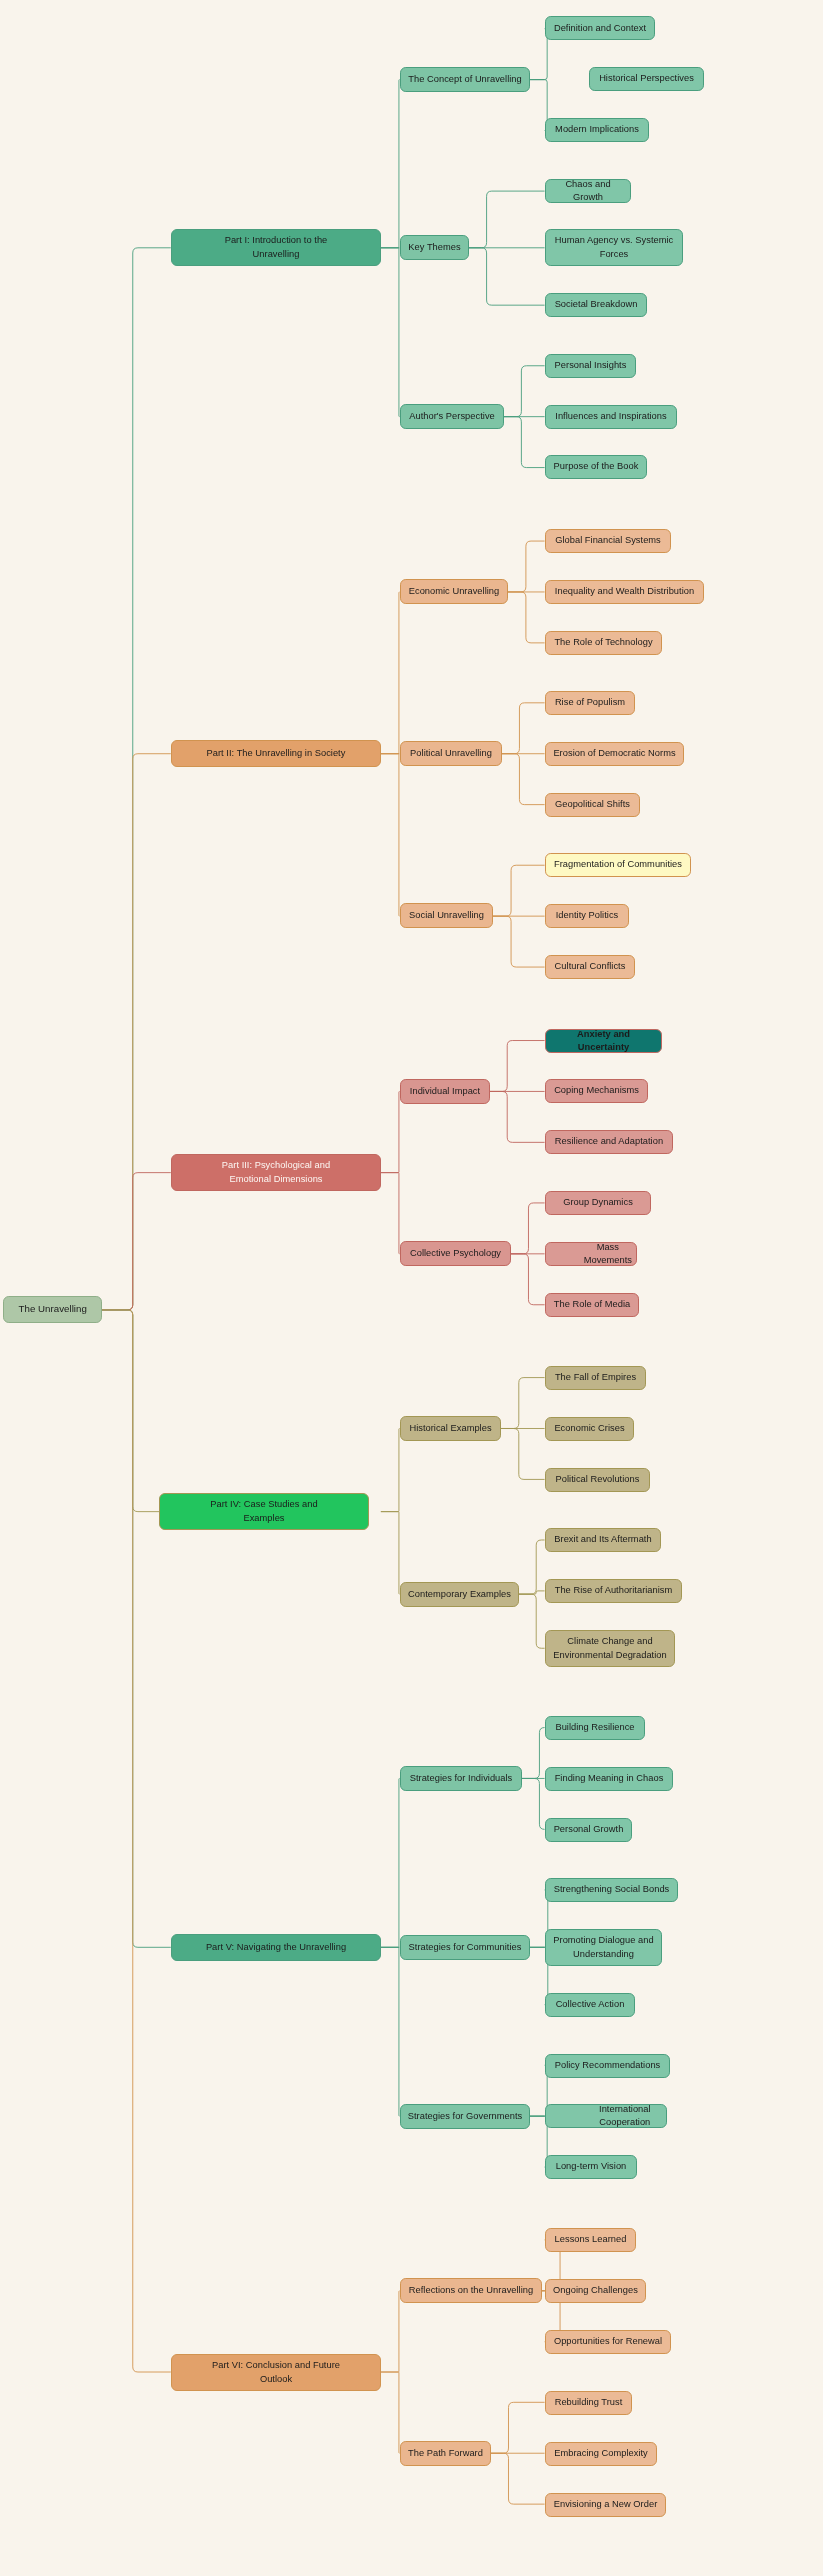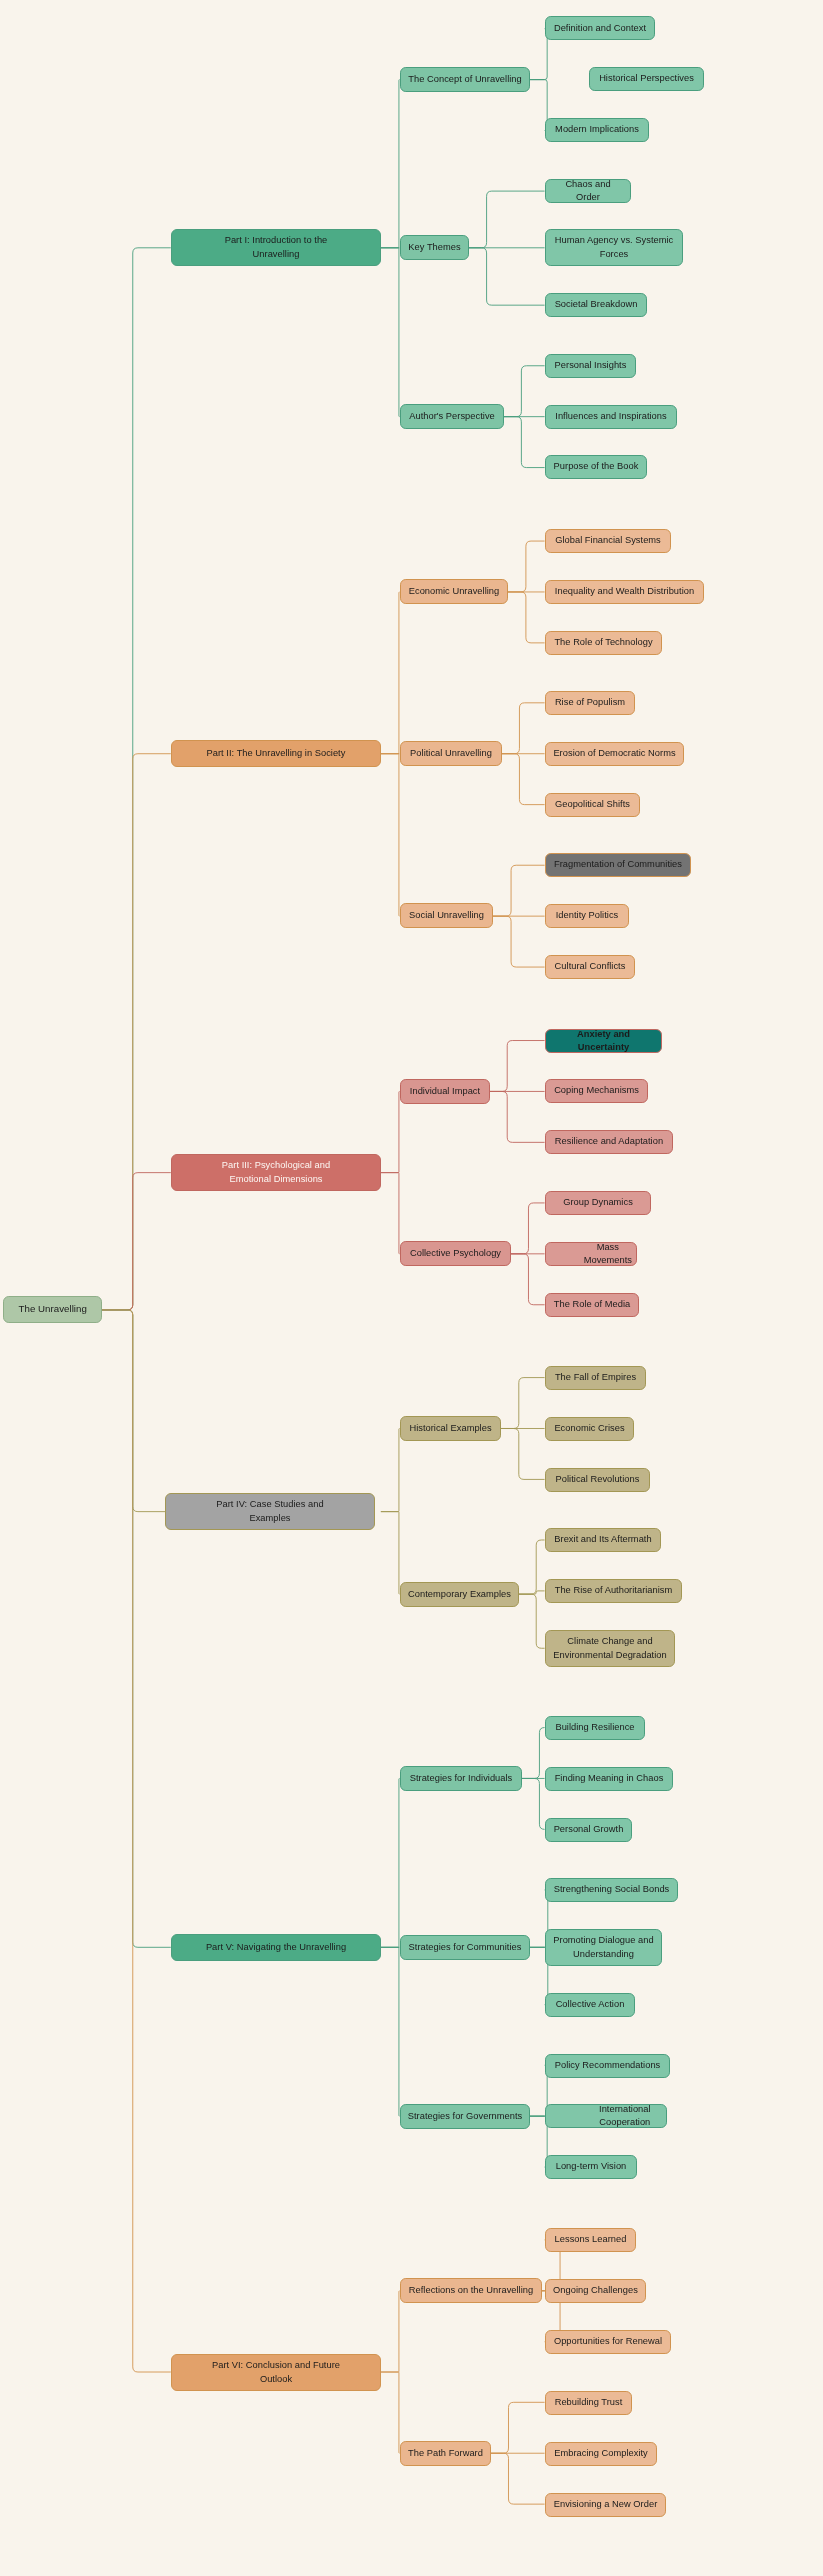--- a/index.html
+++ b/index.html
@@ -113,40 +113,40 @@
       <path d="M 841 3554 L 861 3554 Q 869 3554 869 3562 L 869 3625 Q 869 3633 877 3633 L 845 3633" fill="none" stroke="#d1934f" stroke-width="1.4"></path>
       <path d="M 591 3680 L 618 3680 Q 619 3680 619 3681 L 619 3805 Q 619 3806 620 3806 L 620 3806" fill="none" stroke="#d1934f" stroke-width="1.4"></path>
       <path d="M 761 3806 L 781 3806 Q 789 3806 789 3798 L 789 3735 Q 789 3727 797 3727 L 845 3727" fill="none" stroke="#d1934f" stroke-width="1.4"></path>
       <path d="M 761 3806 L 845 3806" fill="none" stroke="#d1934f" stroke-width="1.4"></path>
       <path d="M 761 3806 L 781 3806 Q 789 3806 789 3814 L 789 3877 Q 789 3885 797 3885 L 845 3885" fill="none" stroke="#d1934f" stroke-width="1.4"></path>
     </svg>
 <div class="node leaf" style="left: 545px; top: 16.4px; width: 110px; height: 24px; background: rgb(128, 198, 168); border: 0.6px solid rgb(74, 158, 126); color: rgb(27, 27, 27);"><span>Definition and Context</span></div>
     <div class="node leaf" style="left: 545px; top: 67px; width: 115px; height: 24px; background: rgb(128, 198, 168); border: 0.6px solid rgb(74, 158, 126); color: rgb(27, 27, 27); margin-left: 44px;"><span>Historical Perspectives</span></div>
     <div class="node leaf" style="left: 545px; top: 118px; width: 104px; height: 24px; background: rgb(128, 198, 168); border: 0.6px solid rgb(74, 158, 126); color: rgb(27, 27, 27);"><span>Modern Implications</span></div>
     <div class="node sub" style="left: 400px; top: 67px; width: 130px; height: 25px; background: rgb(126, 196, 165); border: 0.6px solid rgb(74, 158, 126); color: rgb(27, 27, 27);"><span>The Concept of Unravelling</span></div>
-    <div class="node leaf" style="left: 545px; top: 179px; width: 86px; height: 24px; background: rgb(128, 198, 168); border: 0.6px solid rgb(74, 158, 126); color: rgb(27, 27, 27);"><span>Chaos and Order</span></div>
+    <div class="node leaf" style="left: 545px; top: 179px; width: 86px; height: 24px; background: rgb(128, 198, 168); border: 0.6px solid rgb(74, 158, 126); color: rgb(27, 27, 27);"><span>Chaos and Growth</span></div>
     <div class="node leaf" style="left: 545px; top: 229px; width: 138px; height: 37px; background: rgb(128, 198, 168); border: 0.6px solid rgb(74, 158, 126); color: rgb(27, 27, 27);"><span>Human Agency vs. Systemic
 Forces</span></div>
     <div class="node leaf" style="left: 545px; top: 293px; width: 102px; height: 24px; background: rgb(128, 198, 168); border: 0.6px solid rgb(74, 158, 126); color: rgb(27, 27, 27);"><span>Societal Breakdown</span></div>
     <div class="node sub" style="left: 400px; top: 235px; width: 69px; height: 25px; background: rgb(126, 196, 165); border: 0.6px solid rgb(74, 158, 126); color: rgb(27, 27, 27);"><span>Key Themes</span></div>
     <div class="node leaf" style="left: 545px; top: 354px; width: 91px; height: 24px; background: rgb(128, 198, 168); border: 0.6px solid rgb(74, 158, 126); color: rgb(27, 27, 27);"><span>Personal Insights</span></div>
     <div class="node leaf" style="left: 545px; top: 405px; width: 132px; height: 24px; background: rgb(128, 198, 168); border: 0.6px solid rgb(74, 158, 126); color: rgb(27, 27, 27);"><span>Influences and Inspirations</span></div>
     <div class="node leaf" style="left: 545px; top: 455px; width: 102px; height: 24px; background: rgb(128, 198, 168); border: 0.6px solid rgb(74, 158, 126); color: rgb(27, 27, 27);"><span>Purpose of the Book</span></div>
     <div class="node sub" style="left: 400px; top: 404px; width: 104px; height: 25px; background: rgb(126, 196, 165); border: 0.6px solid rgb(74, 158, 126); color: rgb(27, 27, 27);"><span>Author's Perspective</span></div>
     <div class="node part" style="left: 171px; top: 229px; width: 210px; height: 37px; background: rgb(76, 171, 134); border: 0.6px solid rgb(74, 158, 126); color: rgb(27, 27, 27);"><span>Part I: Introduction to the
 Unravelling</span></div>
     <div class="node leaf" style="left: 545px; top: 529px; width: 126px; height: 24px; background: rgb(235, 186, 150); border: 0.6px solid rgb(209, 147, 79); color: rgb(27, 27, 27);"><span>Global Financial Systems</span></div>
     <div class="node leaf" style="left: 545px; top: 580px; width: 159px; height: 24px; background: rgb(235, 186, 150); border: 0.6px solid rgb(209, 147, 79); color: rgb(27, 27, 27);"><span>Inequality and Wealth Distribution</span></div>
     <div class="node leaf" style="left: 545px; top: 631px; width: 117px; height: 24px; background: rgb(235, 186, 150); border: 0.6px solid rgb(209, 147, 79); color: rgb(27, 27, 27);"><span>The Role of Technology</span></div>
     <div class="node sub" style="left: 400px; top: 579px; width: 108px; height: 25px; background: rgb(234, 182, 143); border: 0.6px solid rgb(209, 147, 79); color: rgb(27, 27, 27);"><span>Economic Unravelling</span></div>
     <div class="node leaf" style="left: 545px; top: 691px; width: 90px; height: 24px; background: rgb(235, 186, 150); border: 0.6px solid rgb(209, 147, 79); color: rgb(27, 27, 27);"><span>Rise of Populism</span></div>
     <div class="node leaf" style="left: 545px; top: 742px; width: 139px; height: 24px; background: rgb(235, 186, 150); border: 0.6px solid rgb(209, 147, 79); color: rgb(27, 27, 27);"><span>Erosion of Democratic Norms</span></div>
     <div class="node leaf" style="left: 545px; top: 793px; width: 95px; height: 24px; background: rgb(235, 186, 150); border: 0.6px solid rgb(209, 147, 79); color: rgb(27, 27, 27);"><span>Geopolitical Shifts</span></div>
     <div class="node sub" style="left: 400px; top: 741px; width: 102px; height: 25px; background: rgb(234, 182, 143); border: 0.6px solid rgb(209, 147, 79); color: rgb(27, 27, 27);"><span>Political Unravelling</span></div>
-    <div class="node leaf" style="left: 545px; top: 853px; width: 146px; height: 24px; background: #737373; border: 0.6px solid rgb(209, 147, 79); color: rgb(27, 27, 27);"><span>Fragmentation of Communities</span></div>
+    <div class="node leaf" style="left: 545px; top: 853px; width: 146px; height: 24px; background: #fef9c3; border: 0.6px solid rgb(209, 147, 79); color: rgb(27, 27, 27);"><span>Fragmentation of Communities</span></div>
     <div class="node leaf" style="left: 545px; top: 904px; width: 84px; height: 24px; background: rgb(235, 186, 150); border: 0.6px solid rgb(209, 147, 79); color: rgb(27, 27, 27);"><span>Identity Politics</span></div>
     <div class="node leaf" style="left: 545px; top: 955px; width: 90px; height: 24px; background: rgb(235, 186, 150); border: 0.6px solid rgb(209, 147, 79); color: rgb(27, 27, 27);"><span>Cultural Conflicts</span></div>
     <div class="node sub" style="left: 400px; top: 903px; width: 93px; height: 25px; background: rgb(234, 182, 143); border: 0.6px solid rgb(209, 147, 79); color: rgb(27, 27, 27);"><span>Social Unravelling</span></div>
     <div class="node part" style="left: 171px; top: 740px; width: 210px; height: 27px; background: rgb(226, 161, 106); border: 0.6px solid rgb(209, 147, 79); color: rgb(27, 27, 27);"><span>Part II: The Unravelling in Society</span></div>
     <div class="node leaf" style="left: 545px; top: 1029px; width: 117px; height: 24px; background: #0f766e; border: 0.6px solid rgb(192, 103, 95); color: rgb(27, 27, 27); font-weight: bold;"><span>Anxiety and Uncertainty</span></div>
     <div class="node leaf" style="left: 545px; top: 1079px; width: 103px; height: 24px; background: rgb(218, 154, 148); border: 0.6px solid rgb(192, 103, 95); color: rgb(27, 27, 27);"><span>Coping Mechanisms</span></div>
     <div class="node leaf" style="left: 545px; top: 1130px; width: 128px; height: 24px; background: rgb(218, 154, 148); border: 0.6px solid rgb(192, 103, 95); color: rgb(27, 27, 27);"><span>Resilience and Adaptation</span></div>
     <div class="node sub" style="left: 400px; top: 1079px; width: 90px; height: 25px; background: rgb(217, 150, 144); border: 0.6px solid rgb(192, 103, 95); color: rgb(27, 27, 27);"><span>Individual Impact</span></div>
     <div class="node leaf" style="left: 545px; top: 1191px; width: 106px; height: 24px; background: rgb(218, 154, 148); border: 0.6px solid rgb(192, 103, 95); color: rgb(27, 27, 27);"><span>Group Dynamics</span></div>
     <div class="node leaf" style="left: 545px; top: 1242px; width: 92px; height: 24px; background: rgb(218, 154, 148); border: 0.6px solid rgb(192, 103, 95); color: rgb(27, 27, 27); padding-left: 40px;"><span>Mass Movements</span></div>
@@ -156,21 +156,21 @@
 Emotional Dimensions</span></div>
     <div class="node leaf" style="left: 545px; top: 1366px; width: 101px; height: 24px; background: rgb(191, 180, 137); border: 0.6px solid rgb(163, 151, 84); color: rgb(27, 27, 27);"><span>The Fall of Empires</span></div>
     <div class="node leaf" style="left: 545px; top: 1417px; width: 89px; height: 24px; background: rgb(191, 180, 137); border: 0.6px solid rgb(163, 151, 84); color: rgb(27, 27, 27);"><span>Economic Crises</span></div>
     <div class="node leaf" style="left: 545px; top: 1468px; width: 105px; height: 24px; background: rgb(191, 180, 137); border: 0.6px solid rgb(163, 151, 84); color: rgb(27, 27, 27);"><span>Political Revolutions</span></div>
     <div class="node sub" style="left: 400px; top: 1416px; width: 101px; height: 25px; background: rgb(191, 180, 136); border: 0.6px solid rgb(163, 151, 84); color: rgb(27, 27, 27);"><span>Historical Examples</span></div>
     <div class="node leaf" style="left: 545px; top: 1528px; width: 116px; height: 24px; background: rgb(191, 180, 137); border: 0.6px solid rgb(163, 151, 84); color: rgb(27, 27, 27);"><span>Brexit and Its Aftermath</span></div>
     <div class="node leaf" style="left: 545px; top: 1579px; width: 137px; height: 24px; background: rgb(191, 180, 137); border: 0.6px solid rgb(163, 151, 84); color: rgb(27, 27, 27);"><span>The Rise of Authoritarianism</span></div>
     <div class="node leaf" style="left: 545px; top: 1630px; width: 130px; height: 37px; background: rgb(191, 180, 137); border: 0.6px solid rgb(163, 151, 84); color: rgb(27, 27, 27);"><span>Climate Change and
 Environmental Degradation</span></div>
     <div class="node sub" style="left: 400px; top: 1582px; width: 119px; height: 25px; background: rgb(191, 180, 136); border: 0.6px solid rgb(163, 151, 84); color: rgb(27, 27, 27);"><span>Contemporary Examples</span></div>
-    <div class="node part" style="left: 165px; top: 1493px; width: 210px; height: 37px; background: #a3a3a3; border: 0.6px solid rgb(163, 151, 84); color: rgb(27, 27, 27);"><span>Part IV: Case Studies and
+    <div class="node part" style="left: 159px; top: 1493px; width: 210px; height: 37px; background: #22c55e; border: 0.6px solid rgb(163, 151, 84); color: rgb(27, 27, 27);"><span>Part IV: Case Studies and
 Examples</span></div>
     <div class="node leaf" style="left: 545px; top: 1716px; width: 100px; height: 24px; background: rgb(128, 198, 168); border: 0.6px solid rgb(74, 158, 126); color: rgb(27, 27, 27);"><span>Building Resilience</span></div>
     <div class="node leaf" style="left: 545px; top: 1767px; width: 128px; height: 24px; background: rgb(128, 198, 168); border: 0.6px solid rgb(74, 158, 126); color: rgb(27, 27, 27);"><span>Finding Meaning in Chaos</span></div>
     <div class="node leaf" style="left: 545px; top: 1818px; width: 87px; height: 24px; background: rgb(128, 198, 168); border: 0.6px solid rgb(74, 158, 126); color: rgb(27, 27, 27);"><span>Personal Growth</span></div>
     <div class="node sub" style="left: 400px; top: 1766px; width: 122px; height: 25px; background: rgb(126, 196, 165); border: 0.6px solid rgb(74, 158, 126); color: rgb(27, 27, 27);"><span>Strategies for Individuals</span></div>
     <div class="node leaf" style="left: 545px; top: 1878px; width: 133px; height: 24px; background: rgb(128, 198, 168); border: 0.6px solid rgb(74, 158, 126); color: rgb(27, 27, 27);"><span>Strengthening Social Bonds</span></div>
     <div class="node leaf" style="left: 545px; top: 1929px; width: 117px; height: 37px; background: rgb(128, 198, 168); border: 0.6px solid rgb(74, 158, 126); color: rgb(27, 27, 27);"><span>Promoting Dialogue and
 Understanding</span></div>
     <div class="node leaf" style="left: 545px; top: 1993px; width: 90px; height: 24px; background: rgb(128, 198, 168); border: 0.6px solid rgb(74, 158, 126); color: rgb(27, 27, 27);"><span>Collective Action</span></div>
     <div class="node sub" style="left: 400px; top: 1935px; width: 130px; height: 25px; background: rgb(126, 196, 165); border: 0.6px solid rgb(74, 158, 126); color: rgb(27, 27, 27);"><span>Strategies for Communities</span></div>

